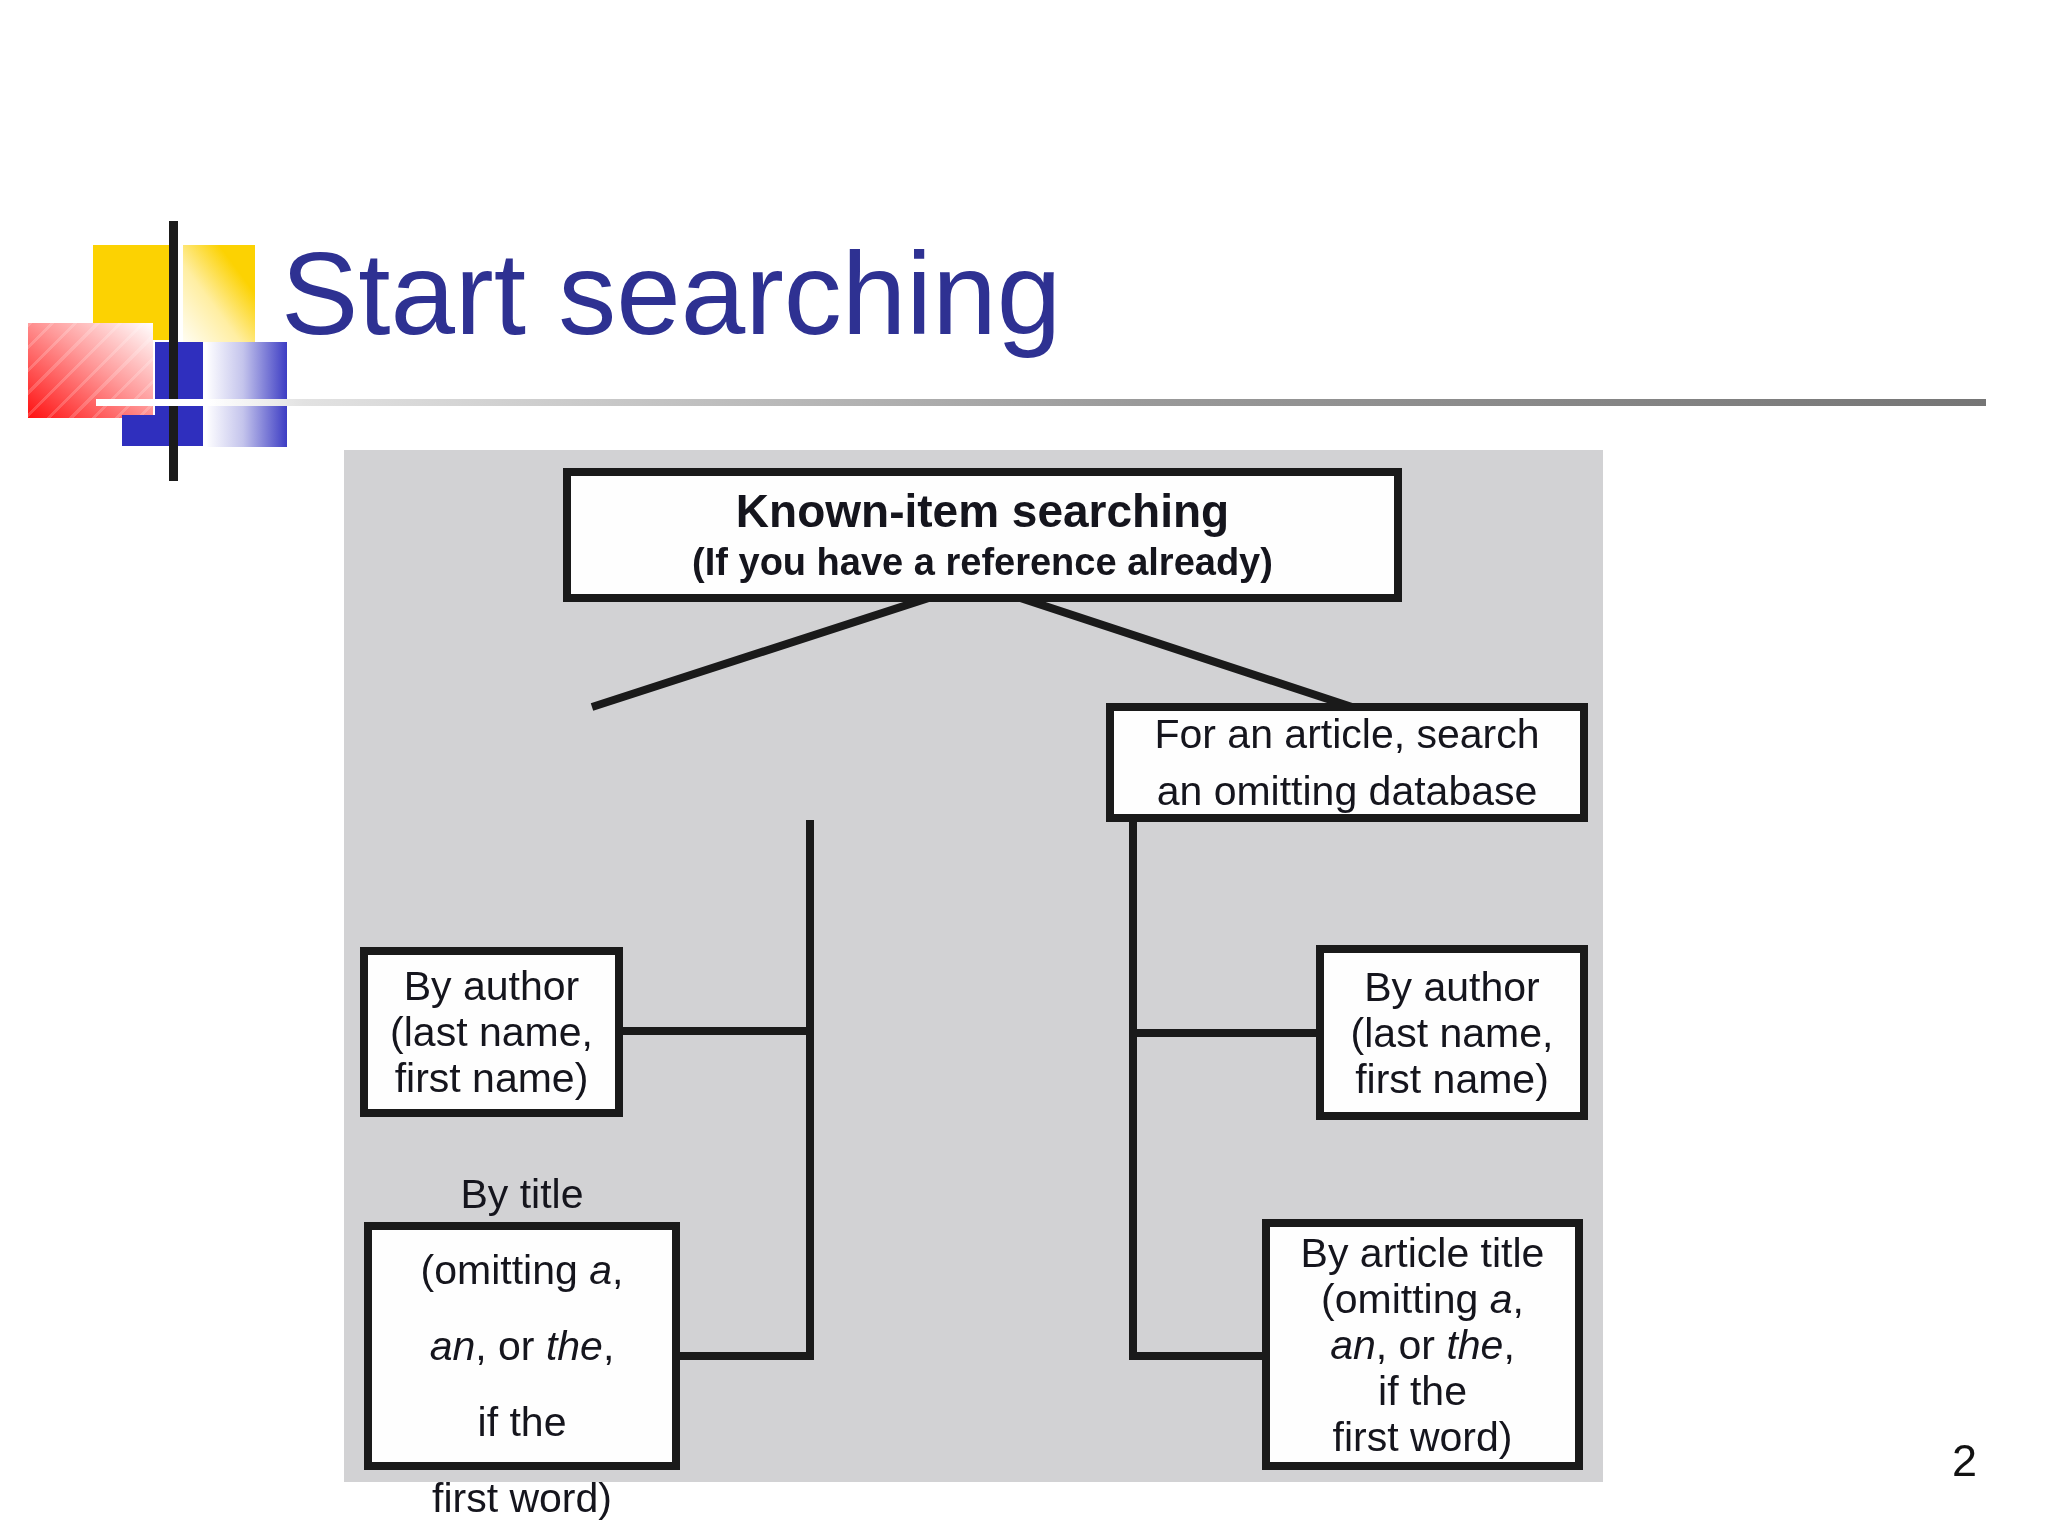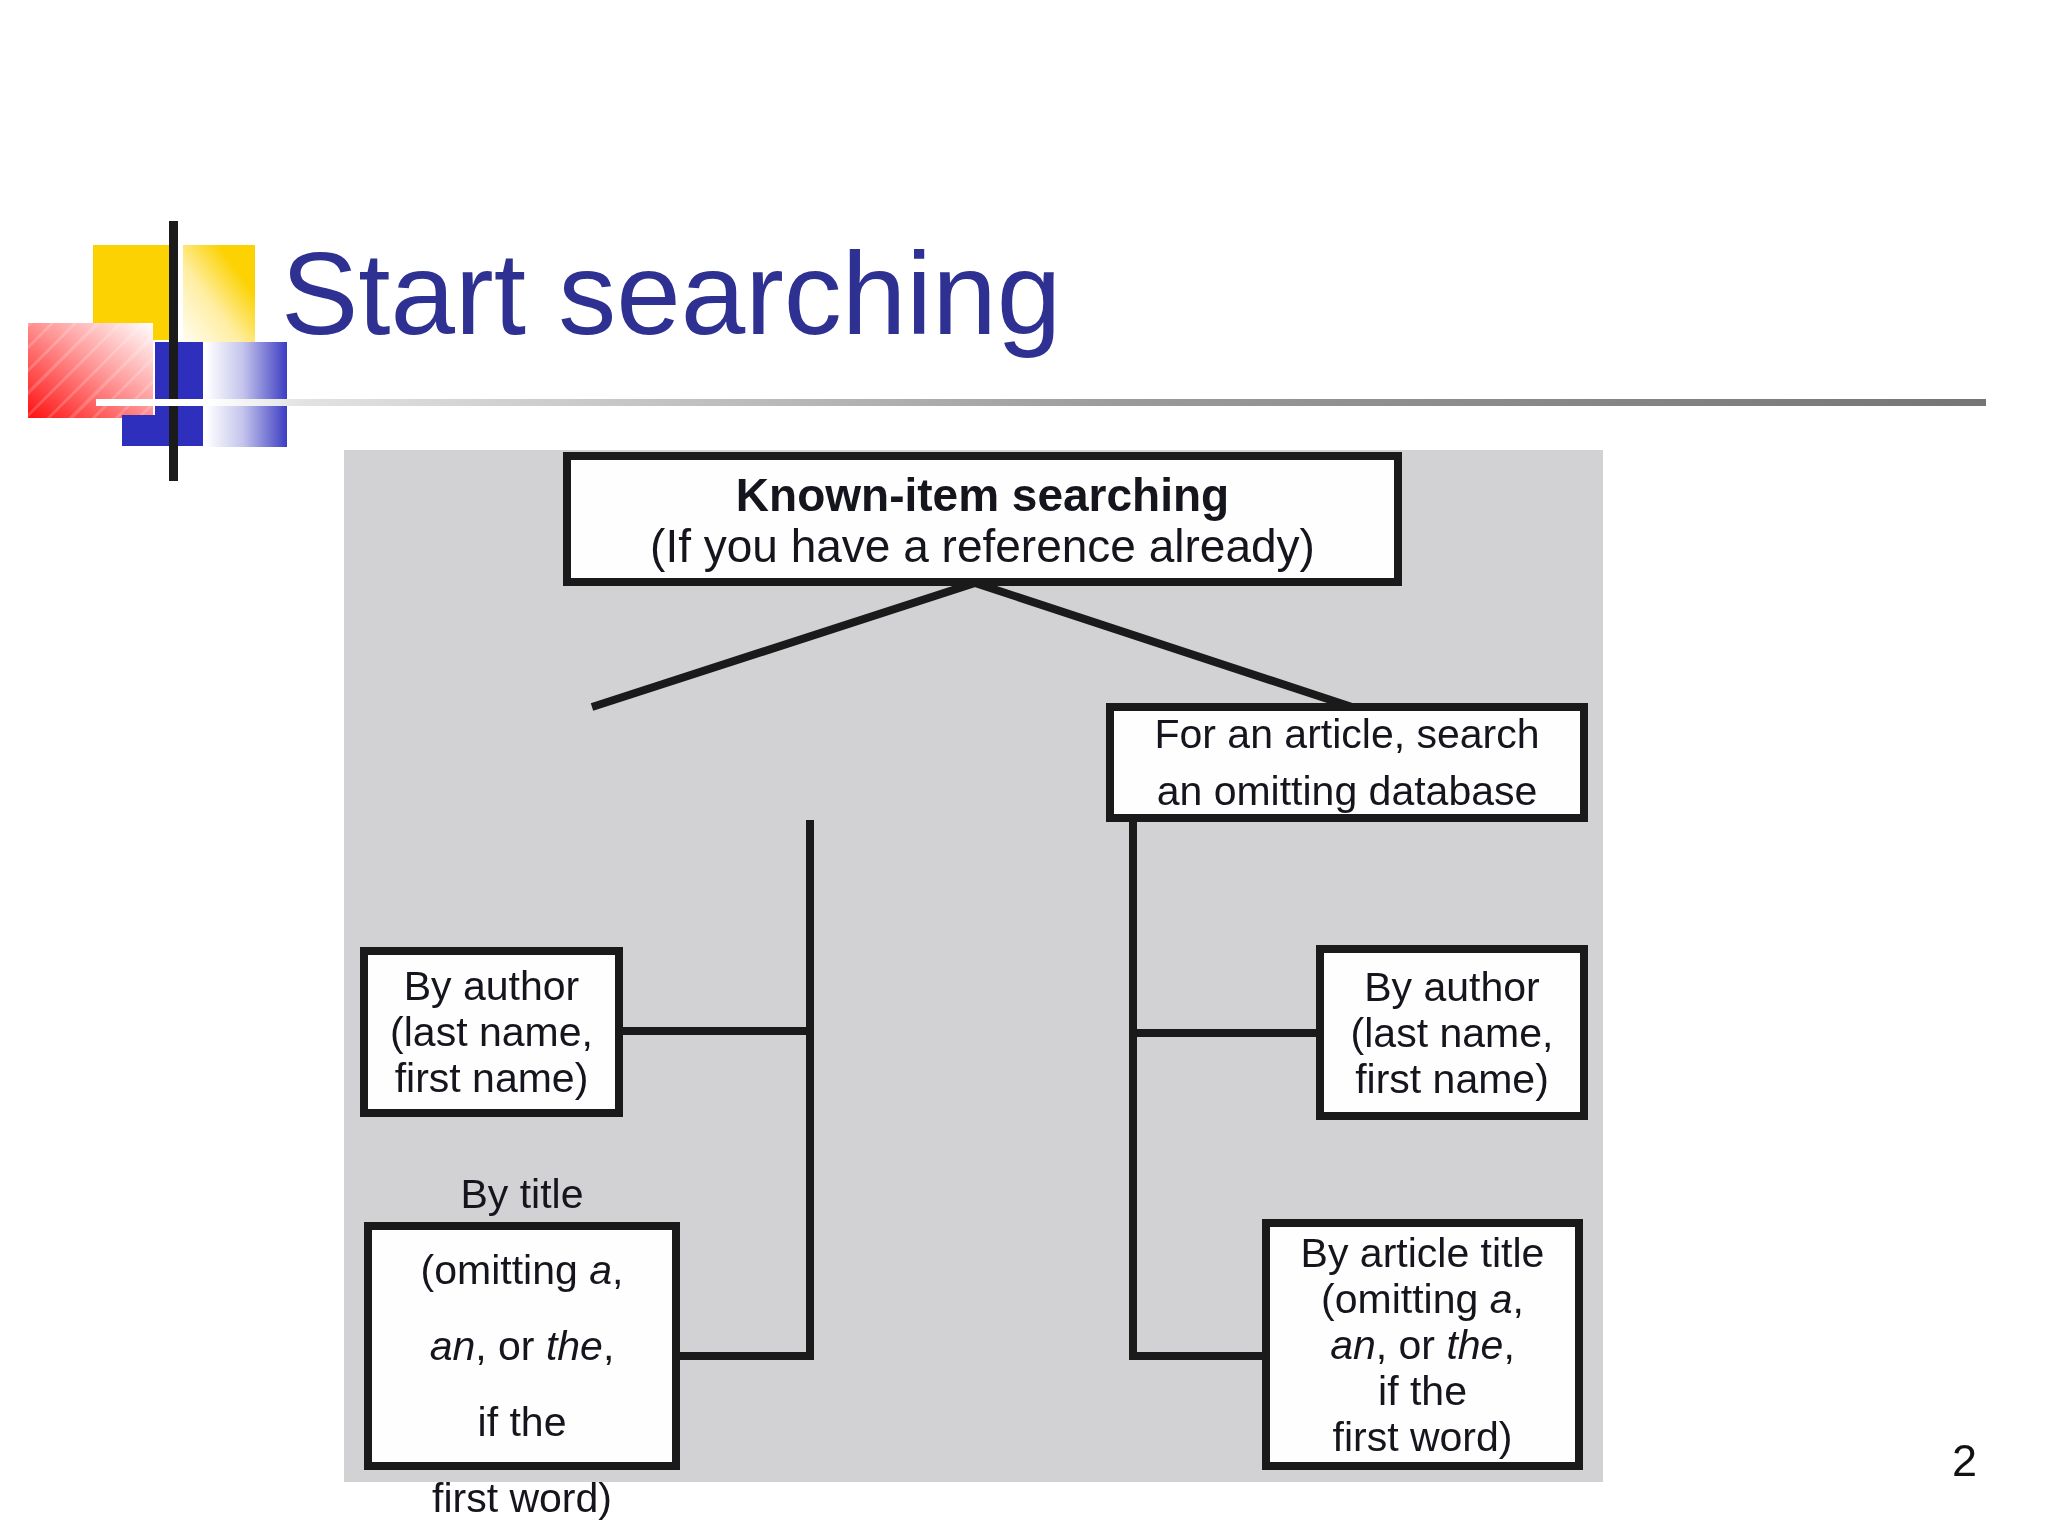--- a/index.html
+++ b/index.html
@@ -66,23 +66,23 @@
     flex-direction: column;
     align-items: center;
     justify-content: center;
     text-align: center;
     color: #15151d;
     font-size: 41px;
     line-height: 46px;
   }
   .node .it { font-style: italic; }
 
-  .node-root    { left: 219px; top: 2px;   width: 839px; height: 134px; }
+  .node-root    { left: 219px; top: 18px;   width: 839px; height: 134px; }
   .root-title   { font-weight: 700; font-size: 46px; line-height: 53px; }
-  .root-sub     { font-weight: 400; font-size: 46px; line-height: 48px; }
+  .root-sub     { font-weight: 700; font-size: 38px; line-height: 48px; }
 
   .node-book    { left: 20px;  top: 253px; width: 474px; height: 119px; }
   .node-article { left: 762px; top: 253px; width: 482px; height: 119px; justify-content: space-between; }
 
   .node-book-author    { left: 16px;  top: 497px; width: 263px; height: 170px; }
   .node-article-author { left: 972px; top: 495px; width: 272px; height: 175px; }
 
   .node-book-title     { left: 20px;  top: 772px; width: 316px; height: 248px; gap: 30px; }
   .node-article-title  { left: 918px; top: 769px; width: 321px; height: 251px; }
 

